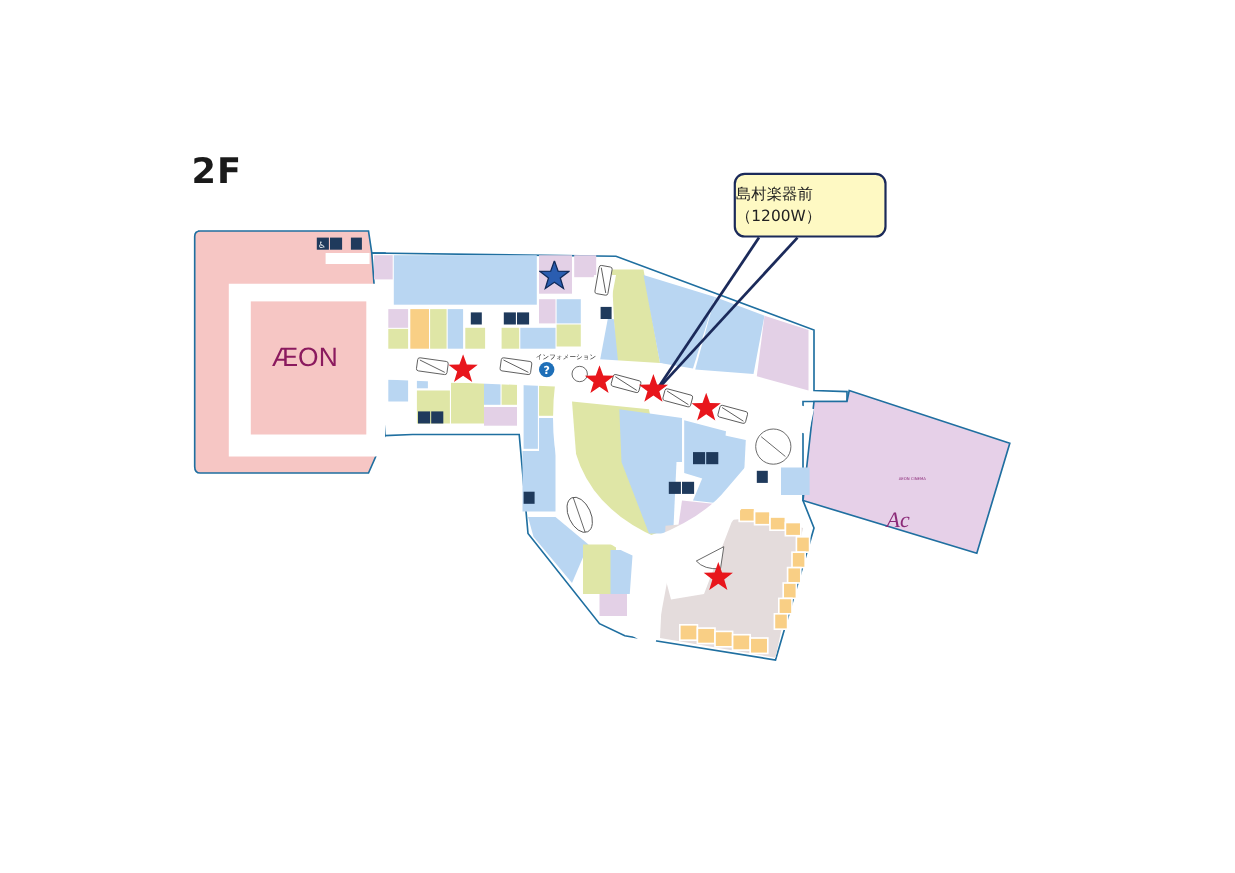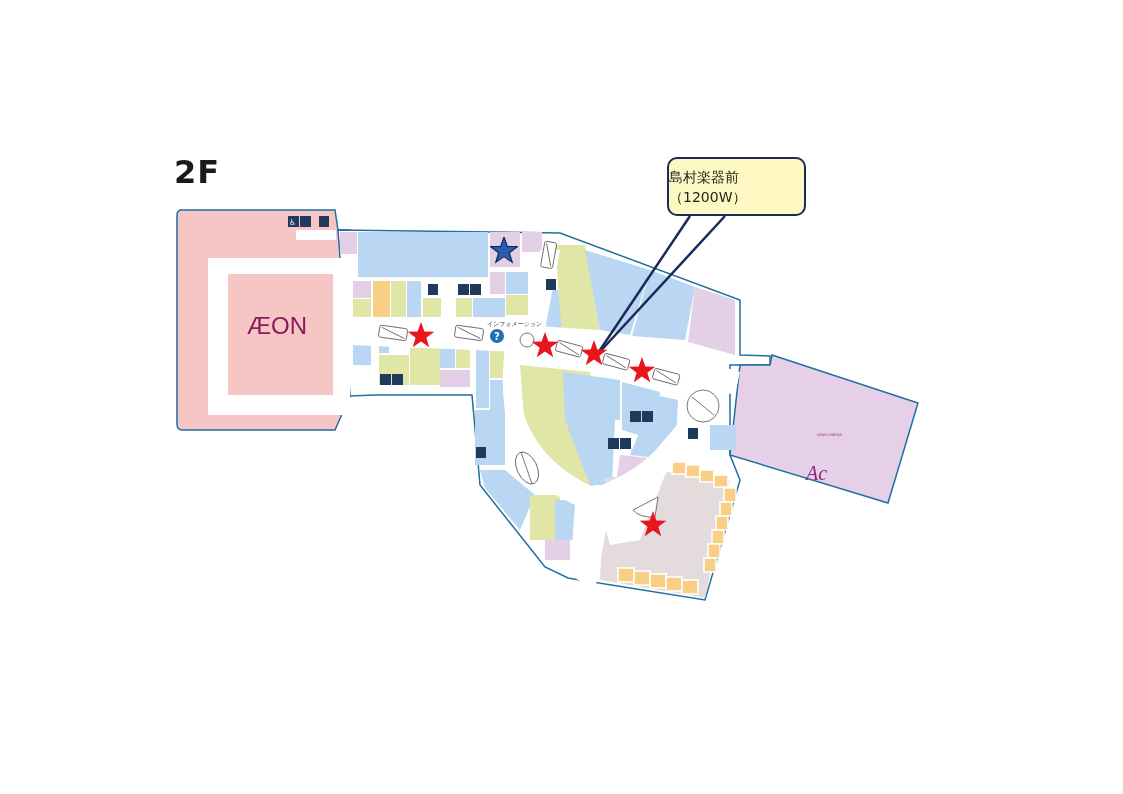--- a/index.html
+++ b/index.html
@@ -1,17 +1,17 @@
 <!DOCTYPE html>
 <html><head>
 <meta charset="utf-8">
 <style>
   html, body { margin:0; padding:0; background:#ffffff; }
   body { width:1123px; height:794px; position:relative; overflow:hidden; font-family:"DejaVu Sans", sans-serif; }
-  .floor-label { position:absolute; left:174px; top:136px; font-family:"DejaVu Sans", sans-serif; font-weight:bold; font-size:32px; color:#1a1a1a; letter-spacing:1px;margin-top:17px; }
+  .floor-label { position:absolute; left:174px; top:136px; font-family:"DejaVu Sans", sans-serif; font-weight:bold; font-size:32px; color:#1a1a1a; letter-spacing:1px; }
   svg.map { position:absolute; left:0; top:0; }
   .callout { position:absolute; left:667px; top:157px; width:139px; height:59px; border:2.5px solid #1b2a5a; border-radius:10px; background:#fef9c3; box-sizing:border-box; font-family:"DejaVu Sans", sans-serif; font-size:14px; color:#222; line-height:20px; padding-top:8px; }
   .info-label { position:absolute; left:487px; top:320px; font-size:6px; color:#333; font-family:"DejaVu Sans", sans-serif; white-space:nowrap; }
   .aeon-logo { position:absolute; left:247px; top:312px; font-family:"Liberation Sans", sans-serif; font-size:24px; color:#8b1a5e; letter-spacing:0px; }
   .ac-logo { position:absolute; left:806px; top:414px; font-family:"Liberation Serif", serif; font-style:italic; font-size:20px; color:#8b2a78;margin-top:48px; }
   .ac-sub { position:absolute; left:817px; top:433px; font-size:3.5px; color:#8b2a78; font-family:"DejaVu Sans", sans-serif; }
 </style>
 </head>
 <body>
 

